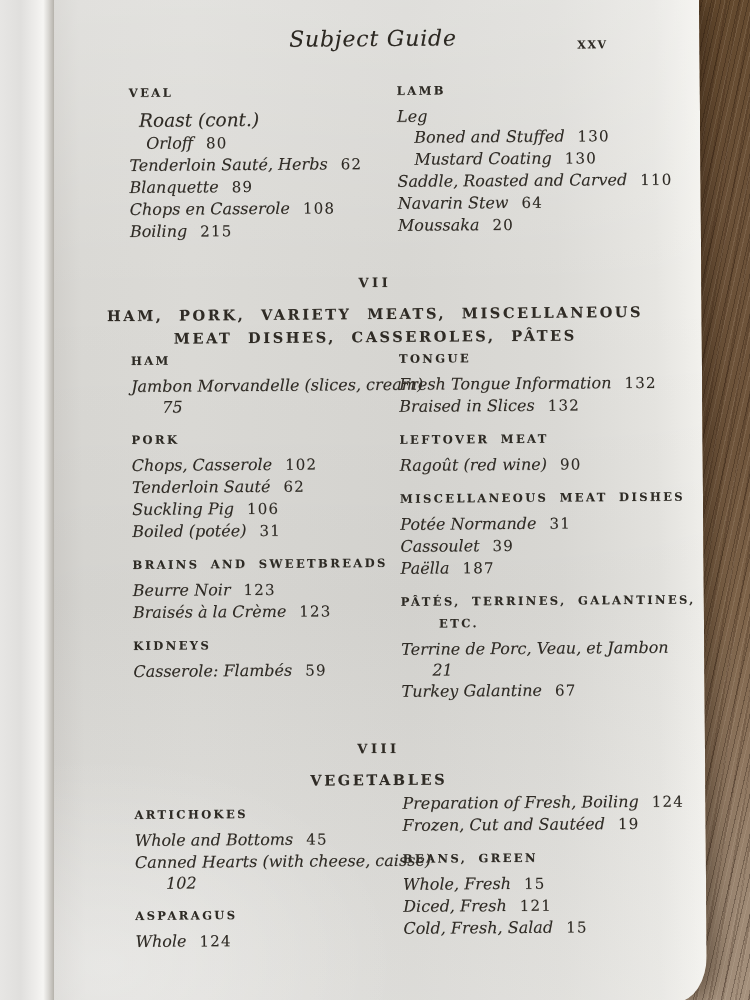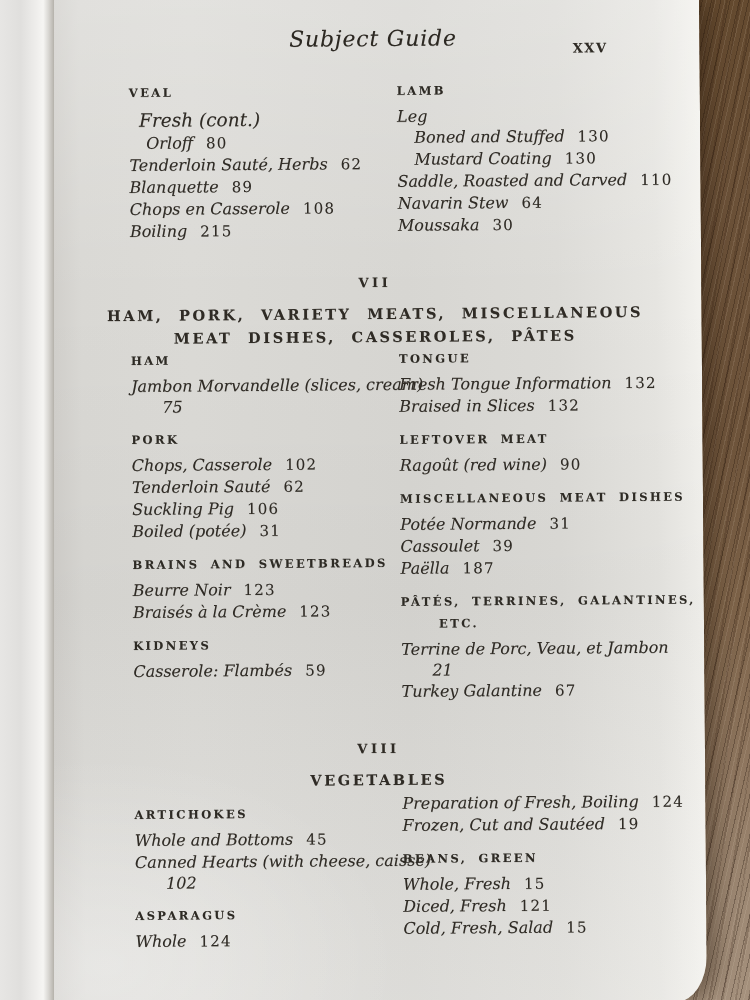--- a/index.html
+++ b/index.html
@@ -57,21 +57,21 @@
   }
 
   
   .page-header { position: relative; padding-top: 36px; height: 44px; }
   .title {
     text-align: center; font-style: italic; font-size: 22px;
     letter-spacing: 0.8px; color: #2c2822;
   }
   .folio {
     position: absolute; top: 46px; right: 92px;
-    font-variant: small-caps; font-weight: bold; font-size: 19px;
+    font-variant: small-caps; font-weight: bold; font-size: 15px;
     letter-spacing: 1.5px;
   }
 
   
   .content { position: relative; }
 
   .cols { display: flex; padding-left: 82px; padding-right: 20px; }
   .col-left  { width: 268px; flex: none; }
   .col-right { flex: 1; min-width: 0; }
 
@@ -123,37 +123,37 @@
   <div class="page">
     <div class="page-header">
       <div class="title">Subject Guide</div>
       <div class="folio">xxv</div>
     </div>
     <div class="content" id="content">
         <div class="cols sec-0">
           <div class="col col-left">
             <div class="block">
               <div class="block-heading">VEAL</div>
-              <div class="entry big ind1"><span class="entry-text">Fresh (cont.)</span></div>
+              <div class="entry big ind1"><span class="entry-text">Roast (cont.)</span></div>
               <div class="entry ind2"><span class="entry-text">Orloff</span><span class="pg">80</span></div>
               <div class="entry"><span class="entry-text">Tenderloin Sauté, Herbs</span><span class="pg">62</span></div>
               <div class="entry"><span class="entry-text">Blanquette</span><span class="pg">89</span></div>
               <div class="entry"><span class="entry-text">Chops en Casserole</span><span class="pg">108</span></div>
               <div class="entry"><span class="entry-text">Boiling</span><span class="pg">215</span></div>
             </div>
           </div>
           <div class="col col-right">
             <div class="block">
               <div class="block-heading">LAMB</div>
               <div class="entry"><span class="entry-text">Leg</span></div>
               <div class="entry ind2"><span class="entry-text">Boned and Stuffed</span><span class="pg">130</span></div>
               <div class="entry ind2"><span class="entry-text">Mustard Coating</span><span class="pg">130</span></div>
               <div class="entry"><span class="entry-text">Saddle, Roasted and Carved</span><span class="pg">110</span></div>
               <div class="entry"><span class="entry-text">Navarin Stew</span><span class="pg">64</span></div>
-              <div class="entry"><span class="entry-text">Moussaka</span><span class="pg">30</span></div>
+              <div class="entry"><span class="entry-text">Moussaka</span><span class="pg">20</span></div>
             </div>
           </div>
         </div>
         <div class="section-header sec-1">
           <div class="section-number">VII</div>
           <div class="section-title">HAM, PORK, VARIETY MEATS, MISCELLANEOUS</div>
           <div class="section-title">MEAT DISHES, CASSEROLES, PÂTES</div>
         </div>
         <div class="cols sec-2">
           <div class="col col-left">

